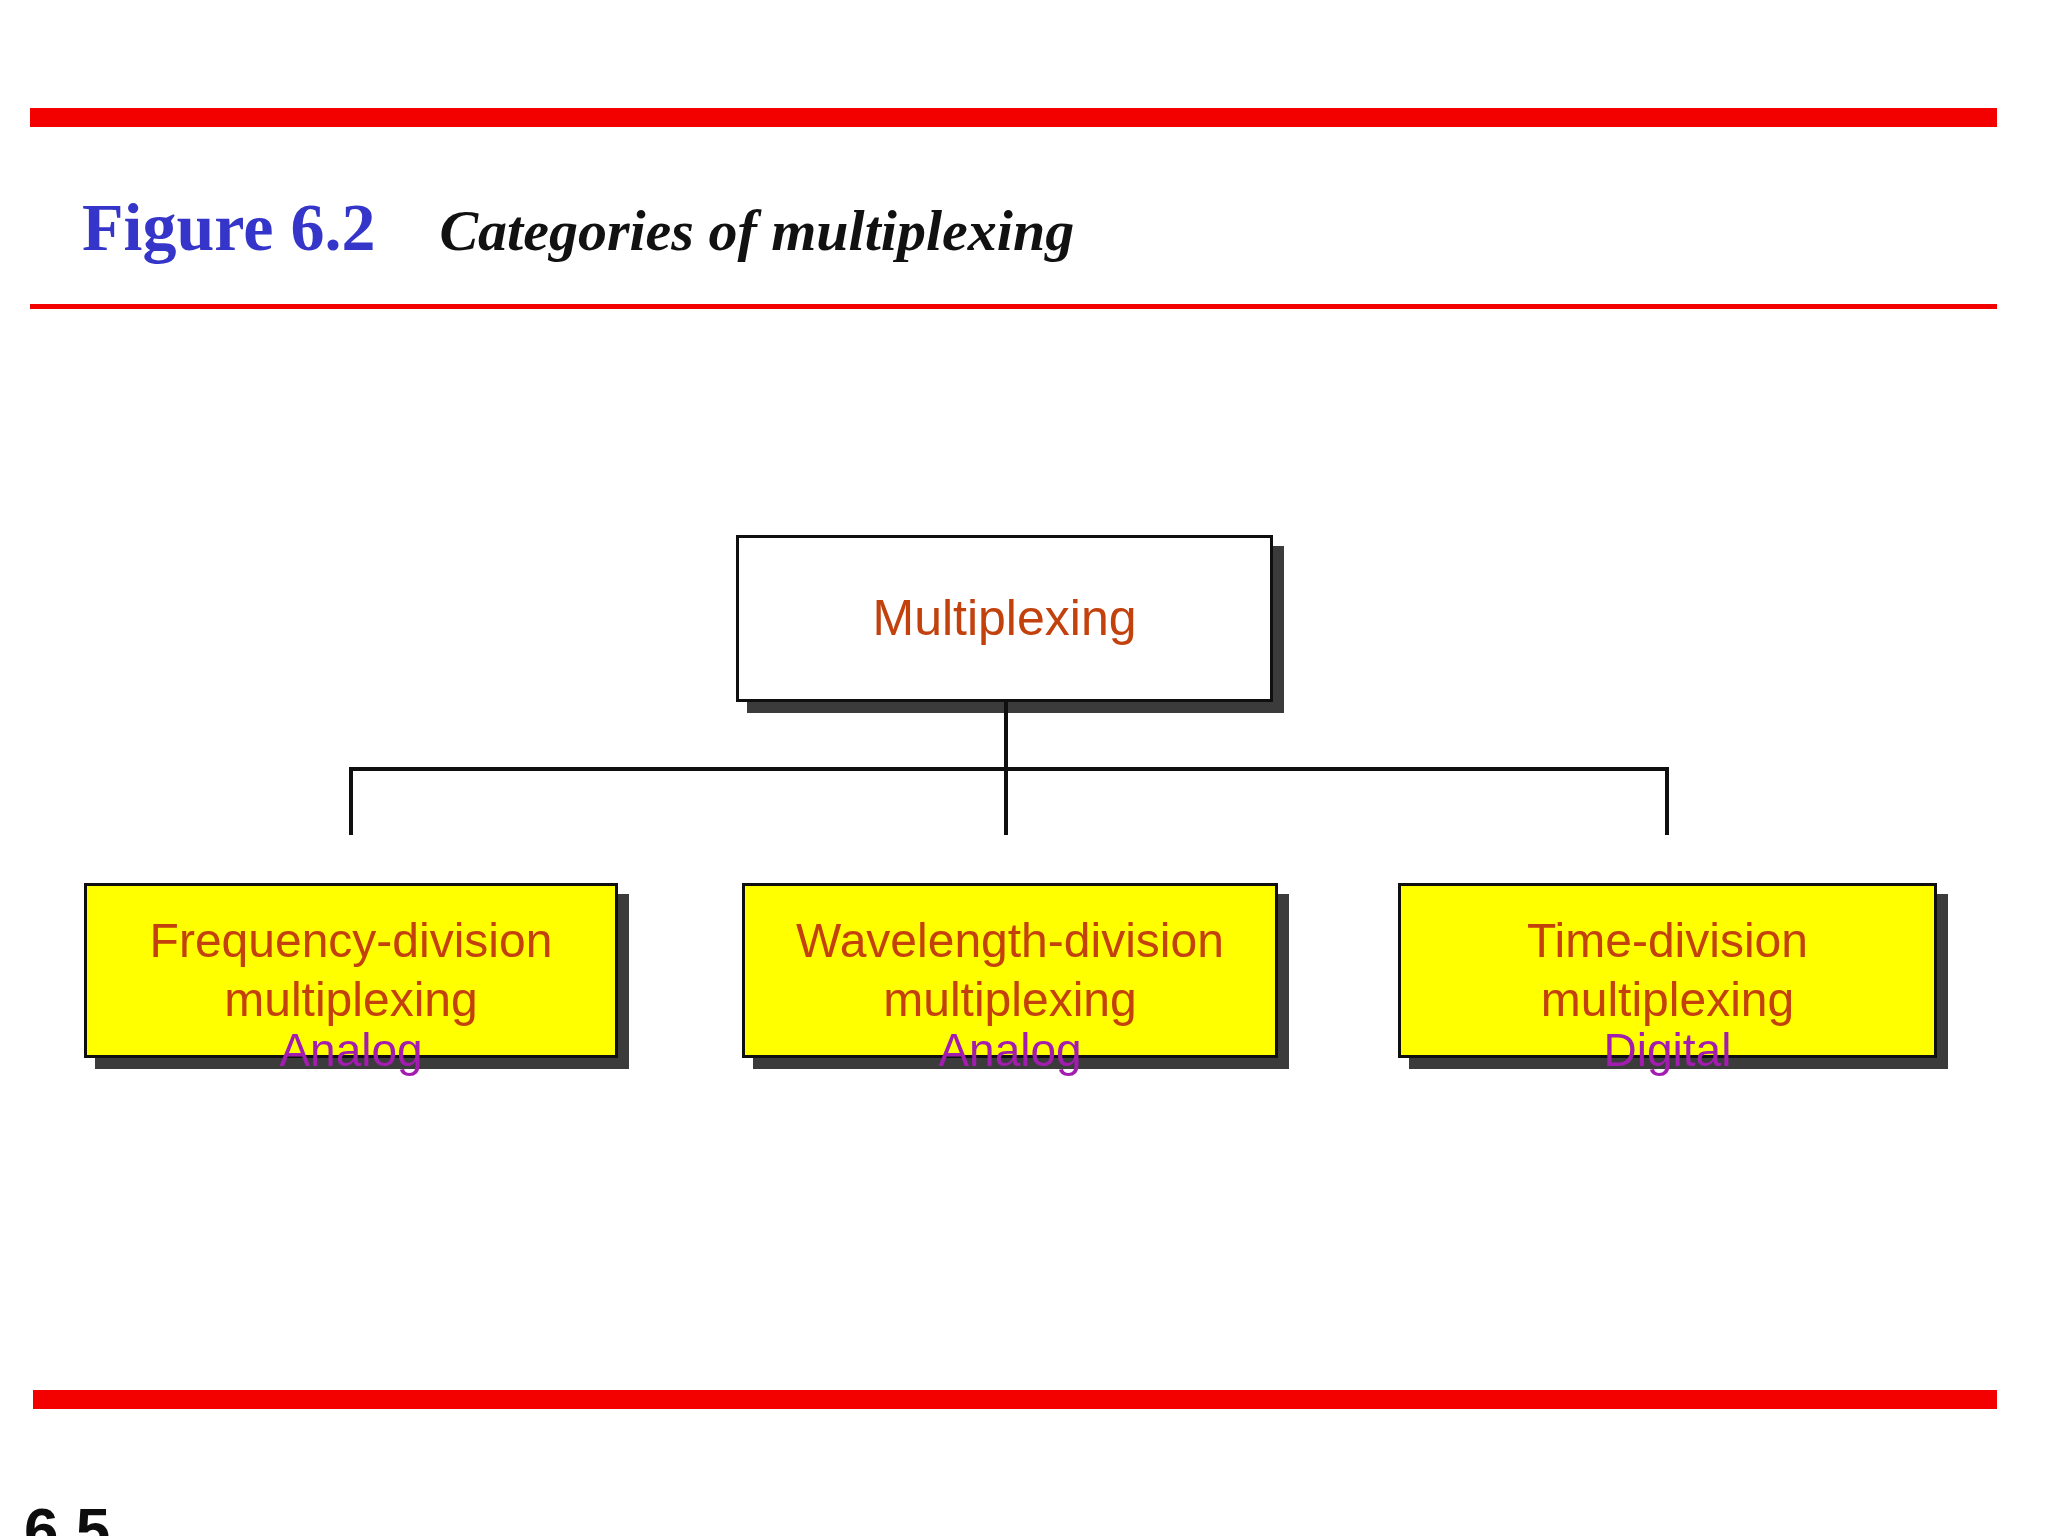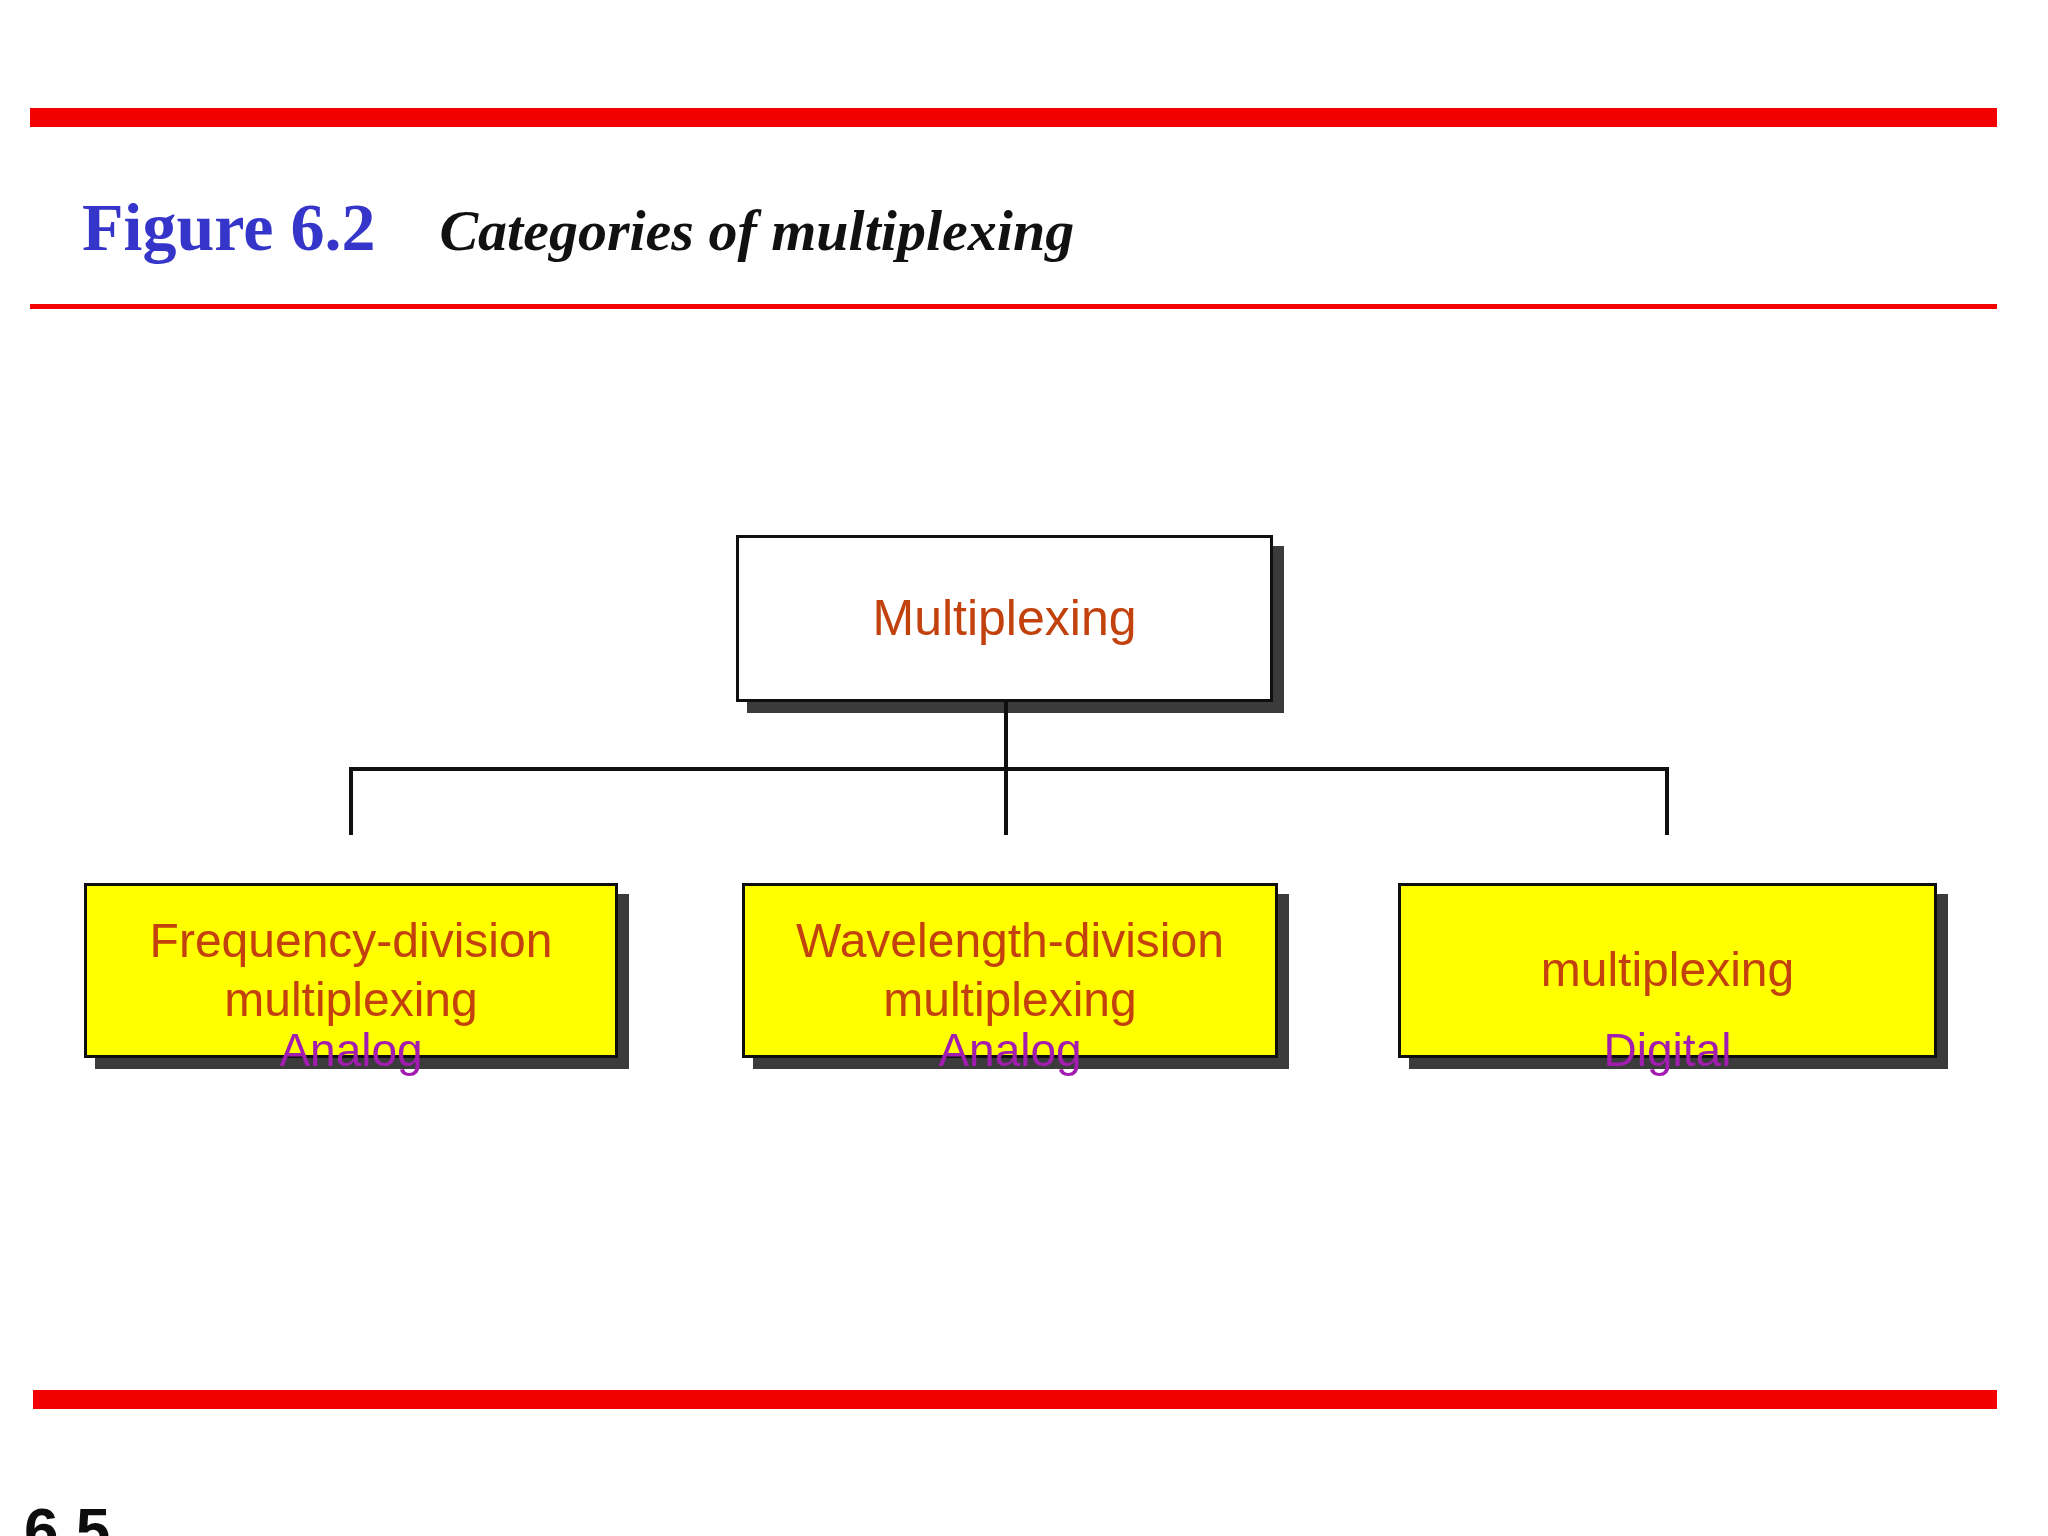--- a/index.html
+++ b/index.html
@@ -135,20 +135,21 @@
     <span>Frequency-division</span>
     <span>multiplexing</span>
   </div>
 
   <div class="node node-leaf node-wdm">
     <span>Wavelength-division</span>
     <span>multiplexing</span>
   </div>
 
   <div class="node node-leaf node-tdm">
+    <span>Time-division</span>
     <span>multiplexing</span>
   </div>
 
   <div class="cat-label cat-fdm">Analog</div>
   <div class="cat-label cat-wdm">Analog</div>
   <div class="cat-label cat-tdm">Digital</div>
 
   <div class="red-bar bar-bottom"></div>
 
   <div class="page-number">6.5</div>

